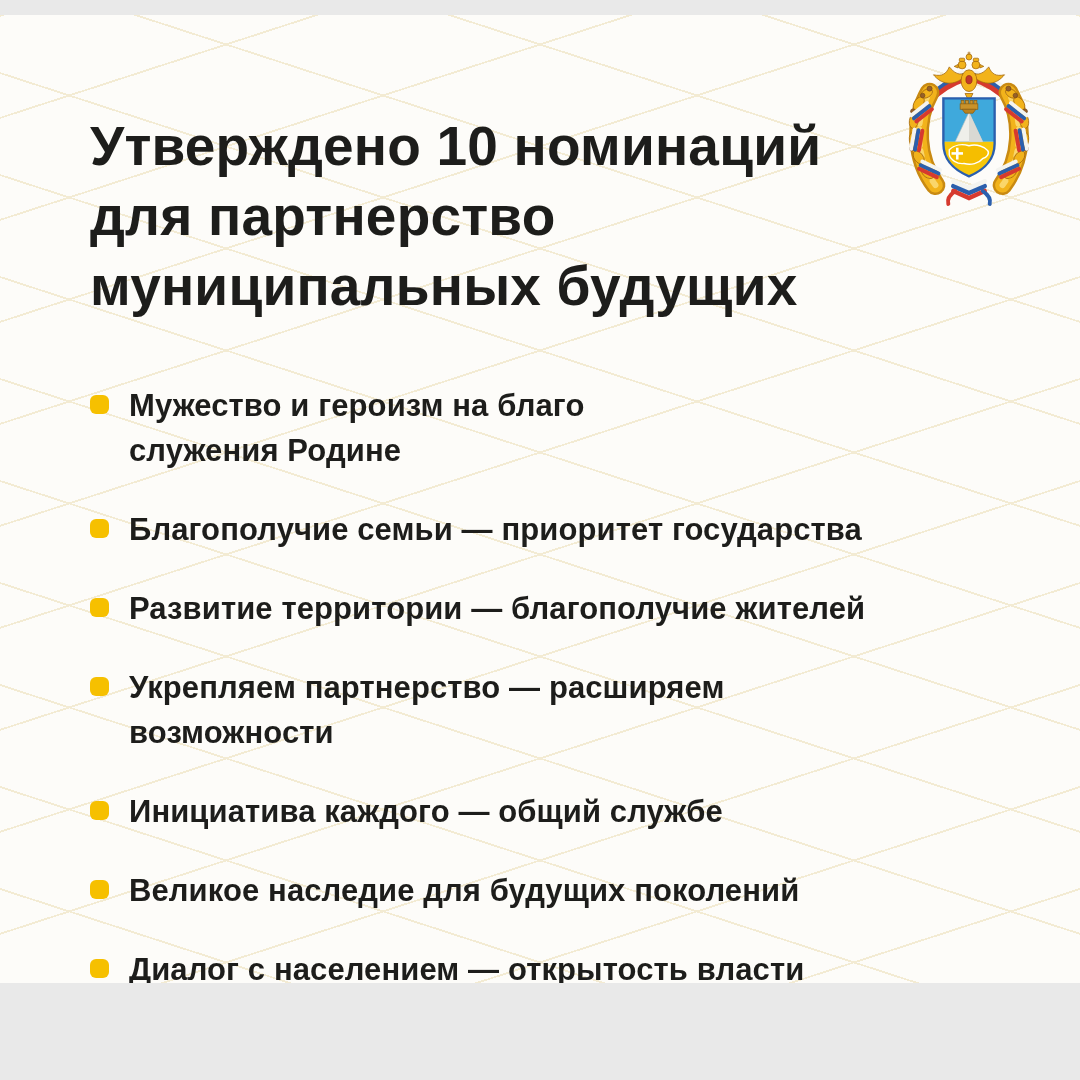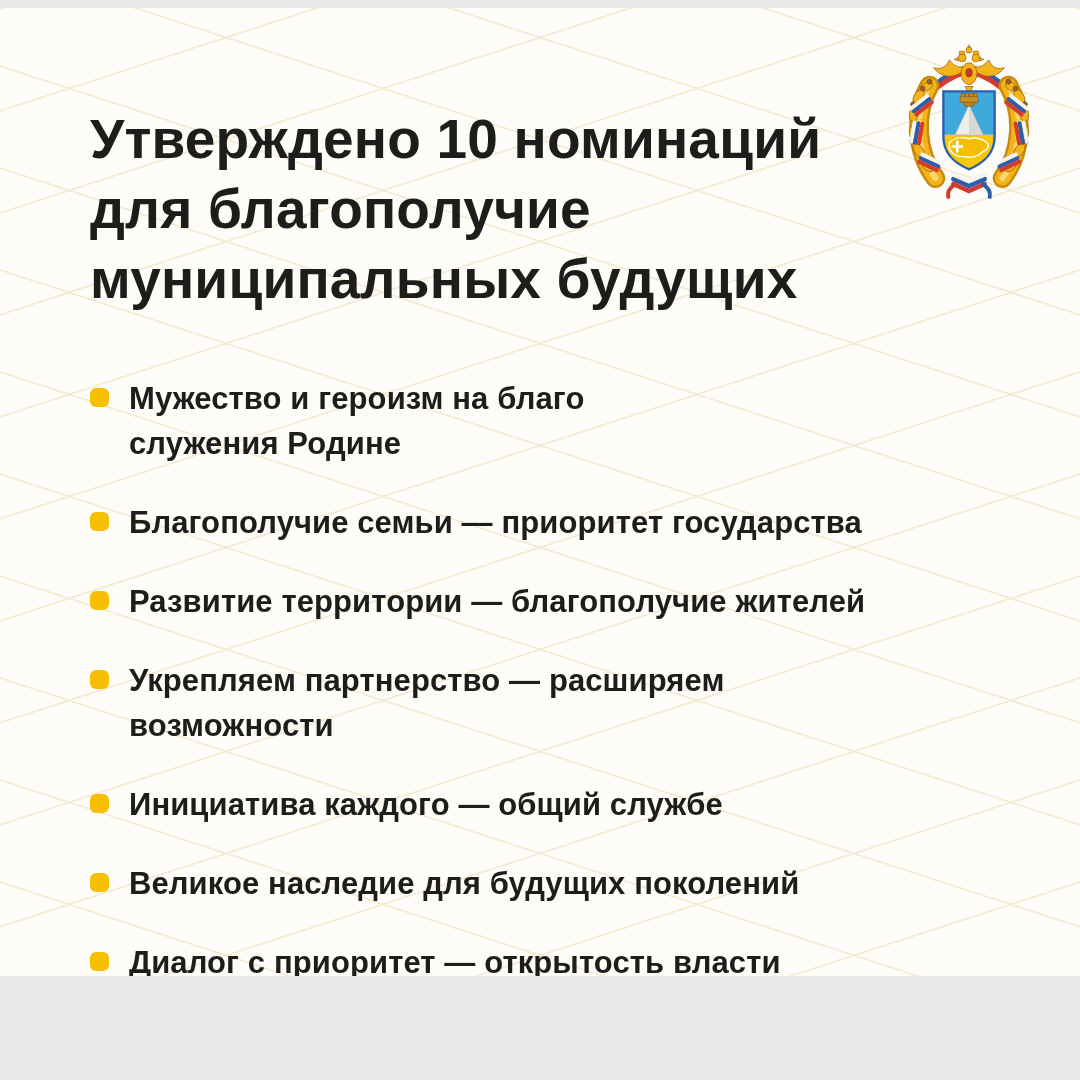--- a/index.html
+++ b/index.html
@@ -1,19 +1,19 @@
 <!DOCTYPE html>
 <html><head>
 <meta charset="utf-8">
 <style>
   html,body{margin:0;padding:0;background:#e9e9e9;}
   .canvas{
     position:relative;
     width:1080px;height:968px;
-    margin:8px auto;
+    margin:15px auto;
     overflow:hidden;
     font-family:"Liberation Sans", sans-serif;
     color:#1d1d1b;
     background:
       repeating-linear-gradient(162deg, #f3ebd3 0 1.8px, transparent 1.8px 97px),
       repeating-linear-gradient(198deg, #f3ebd3 0 1.8px, transparent 1.8px 97px),
       #fdfcf9;
   }
   .emblem{
     position:absolute;
@@ -189,21 +189,21 @@
       <path d="M54,134 L70,141 L86,134" stroke="#f4f4f0" stroke-width="4.5"></path>
       <path d="M54,139 L70,146 L86,139" stroke="#2b5fad" stroke-width="4.5"></path>
       <path d="M54,144 L70,151 L86,144" stroke="#d63a2f" stroke-width="4.5"></path>
       <path d="M56,144 C50,148 48,153 49,157" stroke="#d63a2f" stroke-width="4"></path>
       <path d="M84,144 C90,148 92,153 91,157" stroke="#2b5fad" stroke-width="4"></path>
     </g>
   </svg>
 
   <h1 class="title">
     <div>Утверждено 10 номинаций</div>
-    <div>для благополучие</div>
+    <div>для партнерство</div>
     <div>муниципальных будущих</div>
   </h1>
 
   <ul class="list">
     <li>
       <span class="bullet"></span>
       <span class="item-text">Мужество и героизм на благо
 служения Родине</span>
     </li>
     <li>
@@ -222,17 +222,17 @@
     <li>
       <span class="bullet"></span>
       <span class="item-text">Инициатива каждого — общий службе</span>
     </li>
     <li>
       <span class="bullet"></span>
       <span class="item-text">Великое наследие для будущих поколений</span>
     </li>
     <li>
       <span class="bullet"></span>
-      <span class="item-text">Диалог с приоритет — открытость власти</span>
+      <span class="item-text">Диалог с населением — открытость власти</span>
     </li>
   </ul>
 
 </div>
 
 </body></html>

